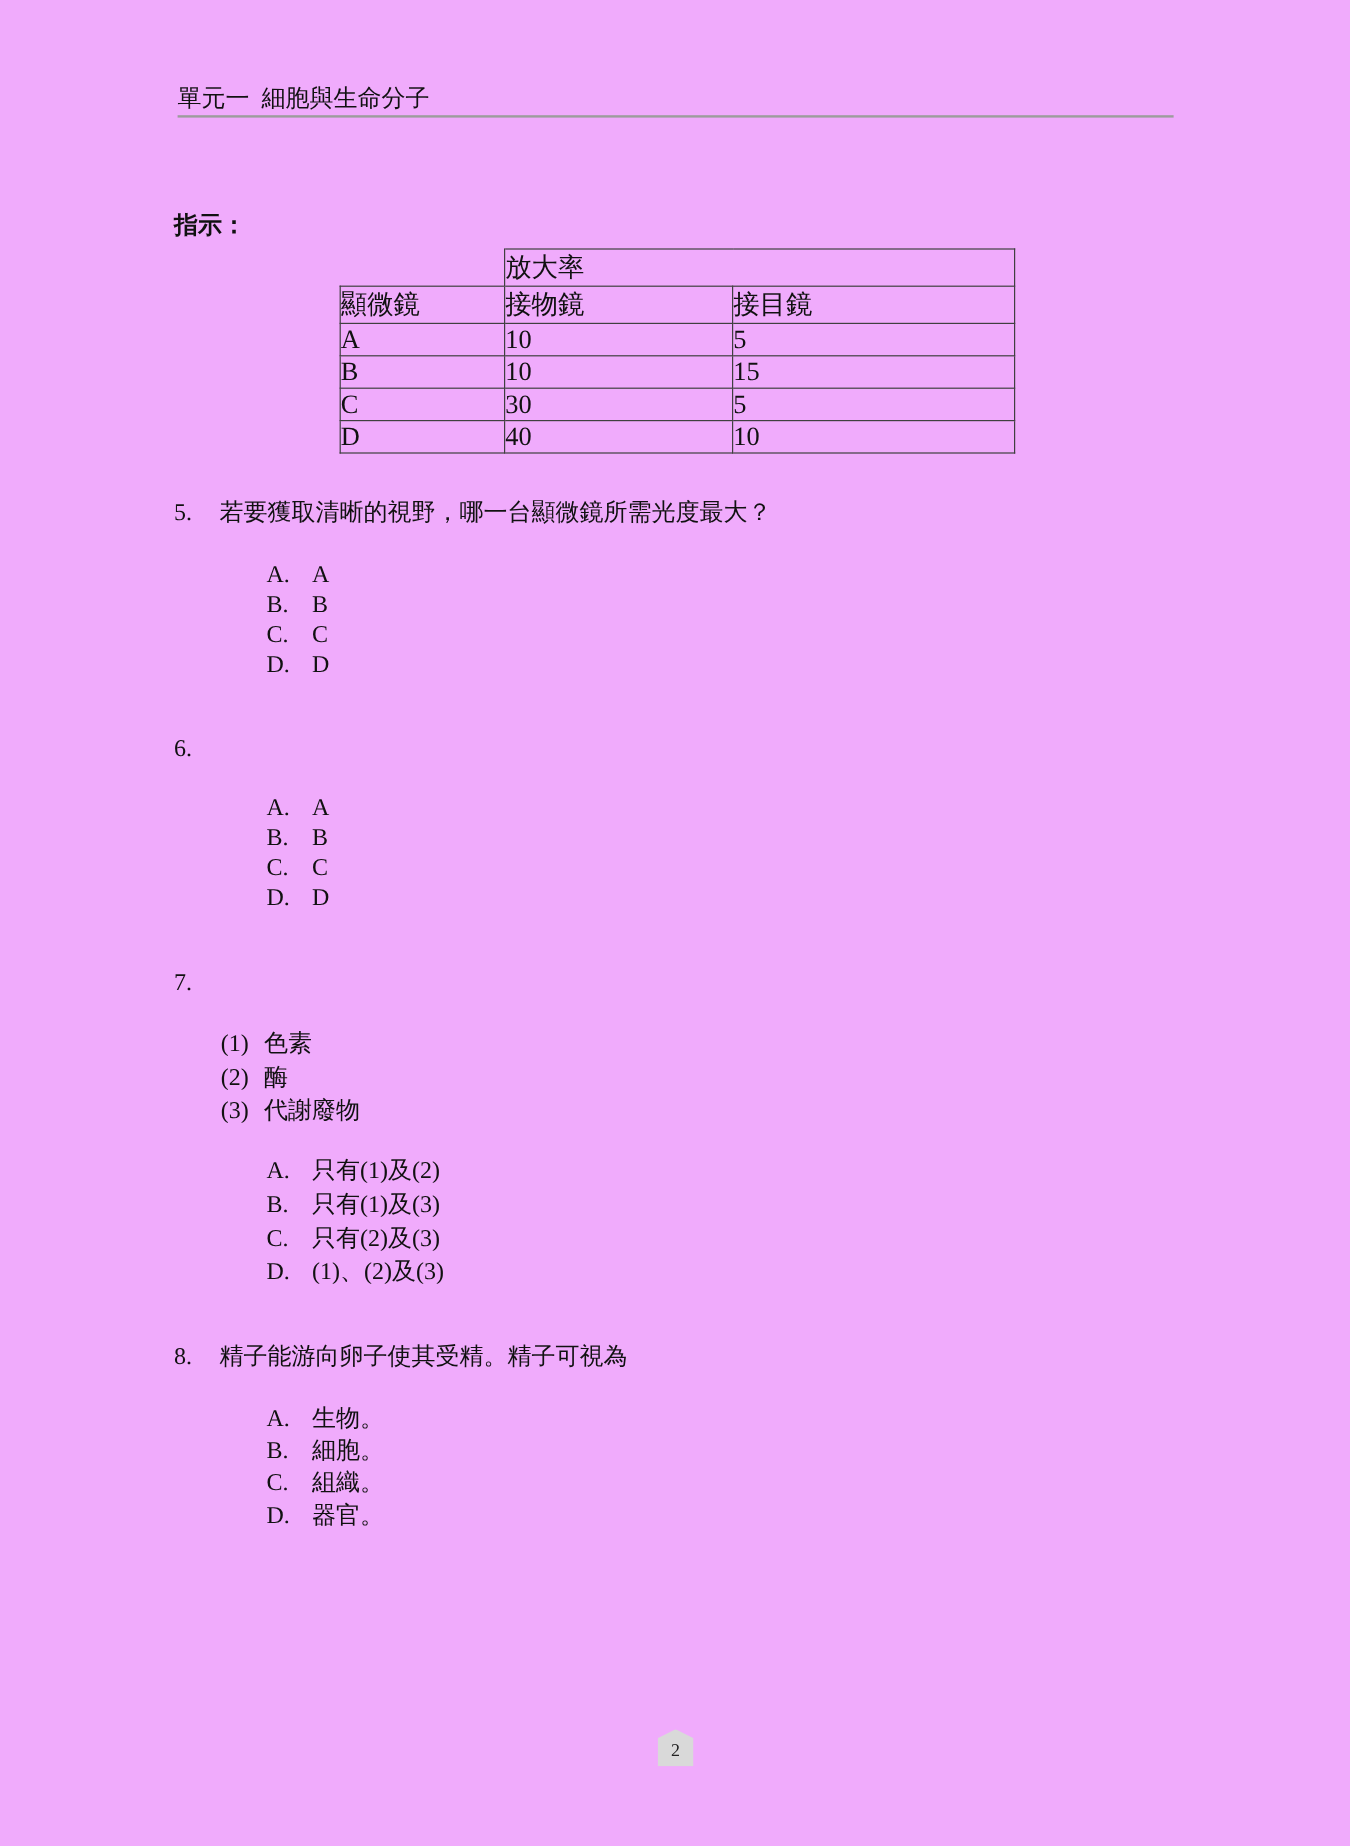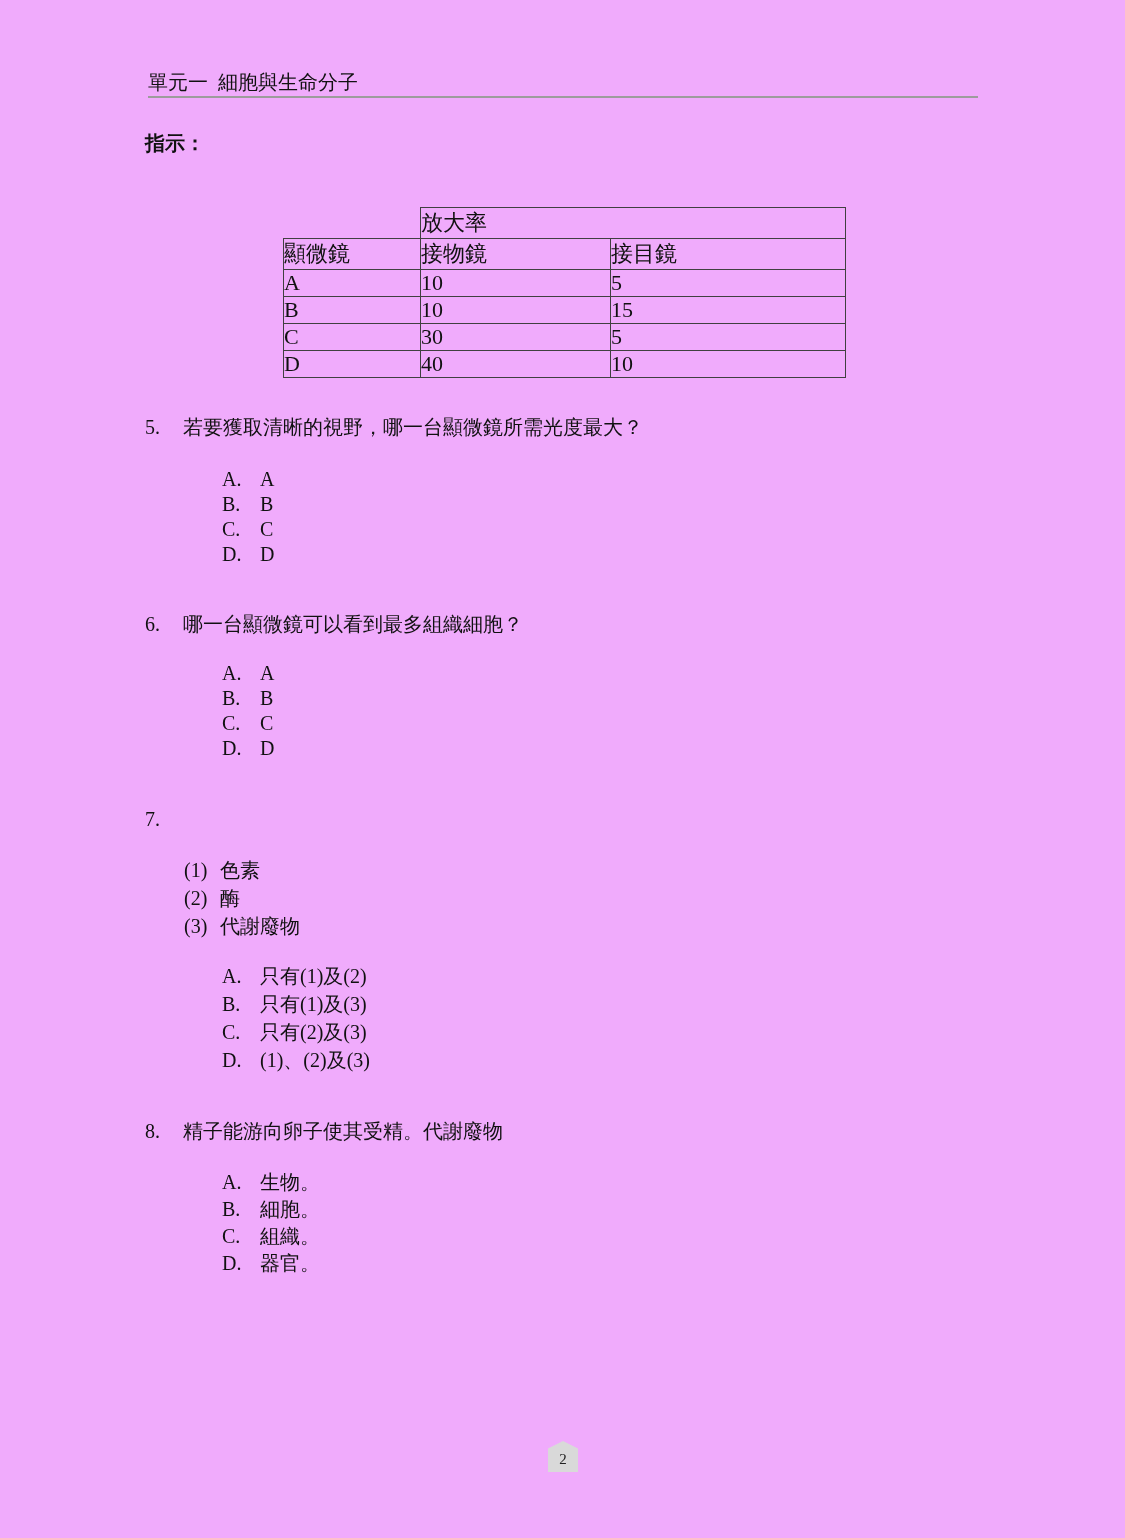--- a/index.html
+++ b/index.html
@@ -17,22 +17,22 @@
   .line { white-space: pre; }
 
   
   .header-title { left: 148px; top: 70px; line-height: 24px; }
   .header-rule  { left: 148px; top: 96px; width: 830px; height: 2px; background: #9c9c9c; }
 
   
   .instruction { left: 145px; top: 131px; display: flex; align-items: flex-start; }
   .instruction-label {
     width: 78px; flex: 0 0 78px;
-    font-family: Liberation Mono, monospace;
-    font-weight: bold; line-height: 28px; white-space: pre;
+    font-family: Liberation Serif, serif;
+    font-weight: bold; line-height: 28px; white-space: pre; margin-top: 43px;
   }
   .instruction-lines .line { line-height: 28px; }
 
   
   .table-wrap { left: 283px; top: 207px; }
   table.mag { border-collapse: collapse; table-layout: fixed; width: 562px; }
   table.mag td {
     border: 1.5px solid #404040;
     height: 25px; padding: 0;
     text-align: left; vertical-align: middle;
@@ -151,21 +151,20 @@
       <span class="opt-text">C</span>
     </div>
     <div class="opt-row">
       <span class="opt-letter">D.</span>
       <span class="opt-text">D</span>
     </div>
   </div>
 
   <div class="abs q-row q6-head">
     <span class="q-number">6.</span>
-    <span class="q-text">哪一台顯微鏡可以看到最多組織細胞？</span>
   </div>
   <div class="abs opts lh25 q6-opts">
     <div class="opt-row">
       <span class="opt-letter">A.</span>
       <span class="opt-text">A</span>
     </div>
     <div class="opt-row">
       <span class="opt-letter">B.</span>
       <span class="opt-text">B</span>
     </div>
@@ -210,21 +209,21 @@
       <span class="opt-text">只有(2)及(3)</span>
     </div>
     <div class="opt-row">
       <span class="opt-letter">D.</span>
       <span class="opt-text">(1)、(2)及(3)</span>
     </div>
   </div>
 
   <div class="abs q-row q8-head">
     <span class="q-number">8.</span>
-    <span class="q-text">精子能游向卵子使其受精。代謝廢物</span>
+    <span class="q-text">精子能游向卵子使其受精。精子可視為</span>
   </div>
   <div class="abs opts lh27 q8-opts">
     <div class="opt-row">
       <span class="opt-letter">A.</span>
       <span class="opt-text">生物。</span>
     </div>
     <div class="opt-row">
       <span class="opt-letter">B.</span>
       <span class="opt-text">細胞。</span>
     </div>

